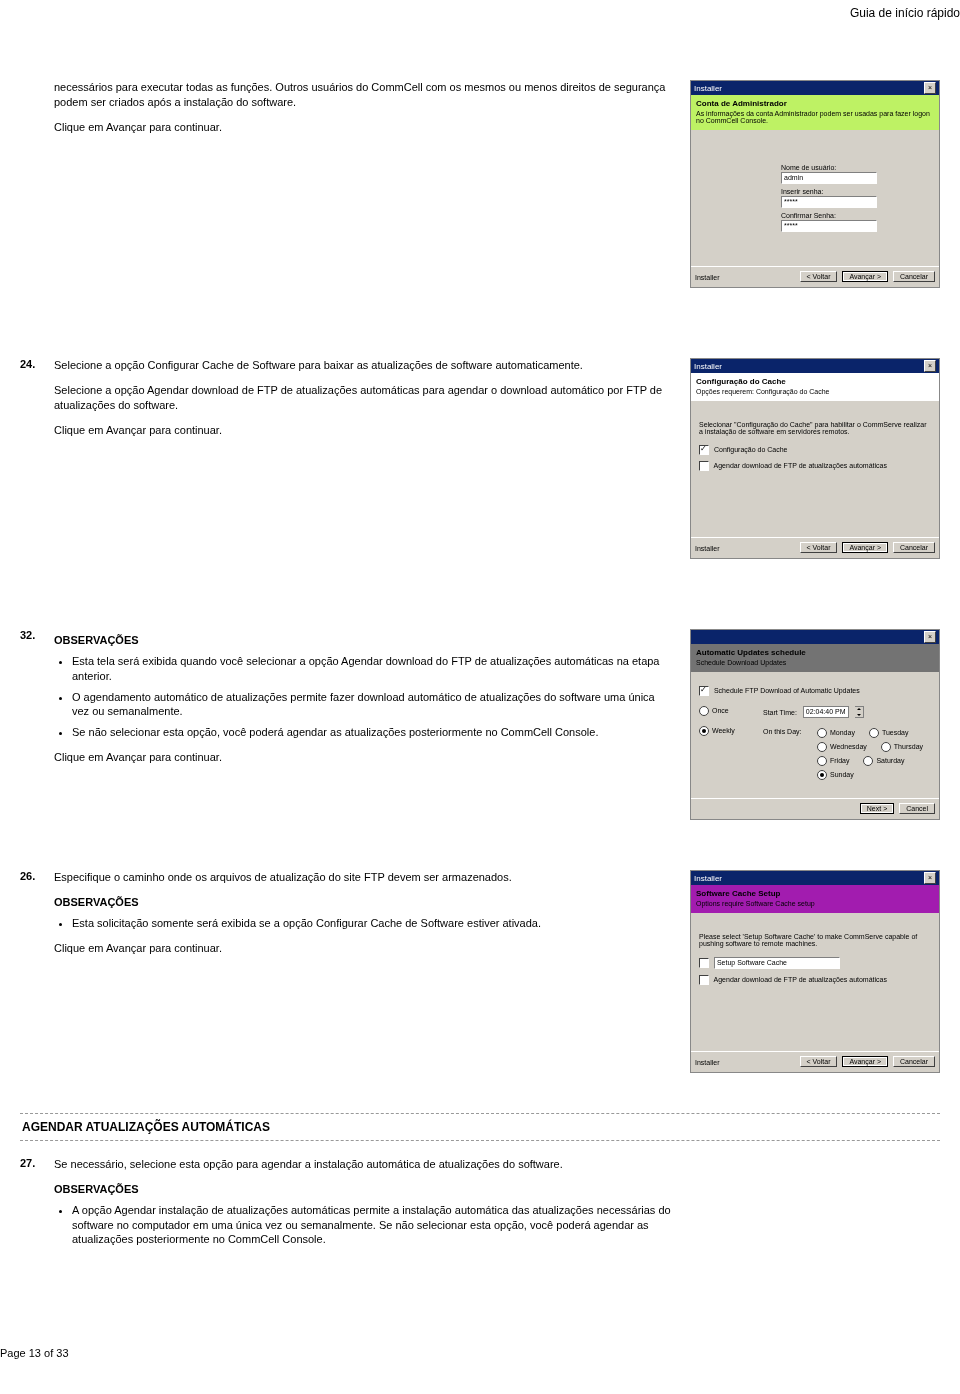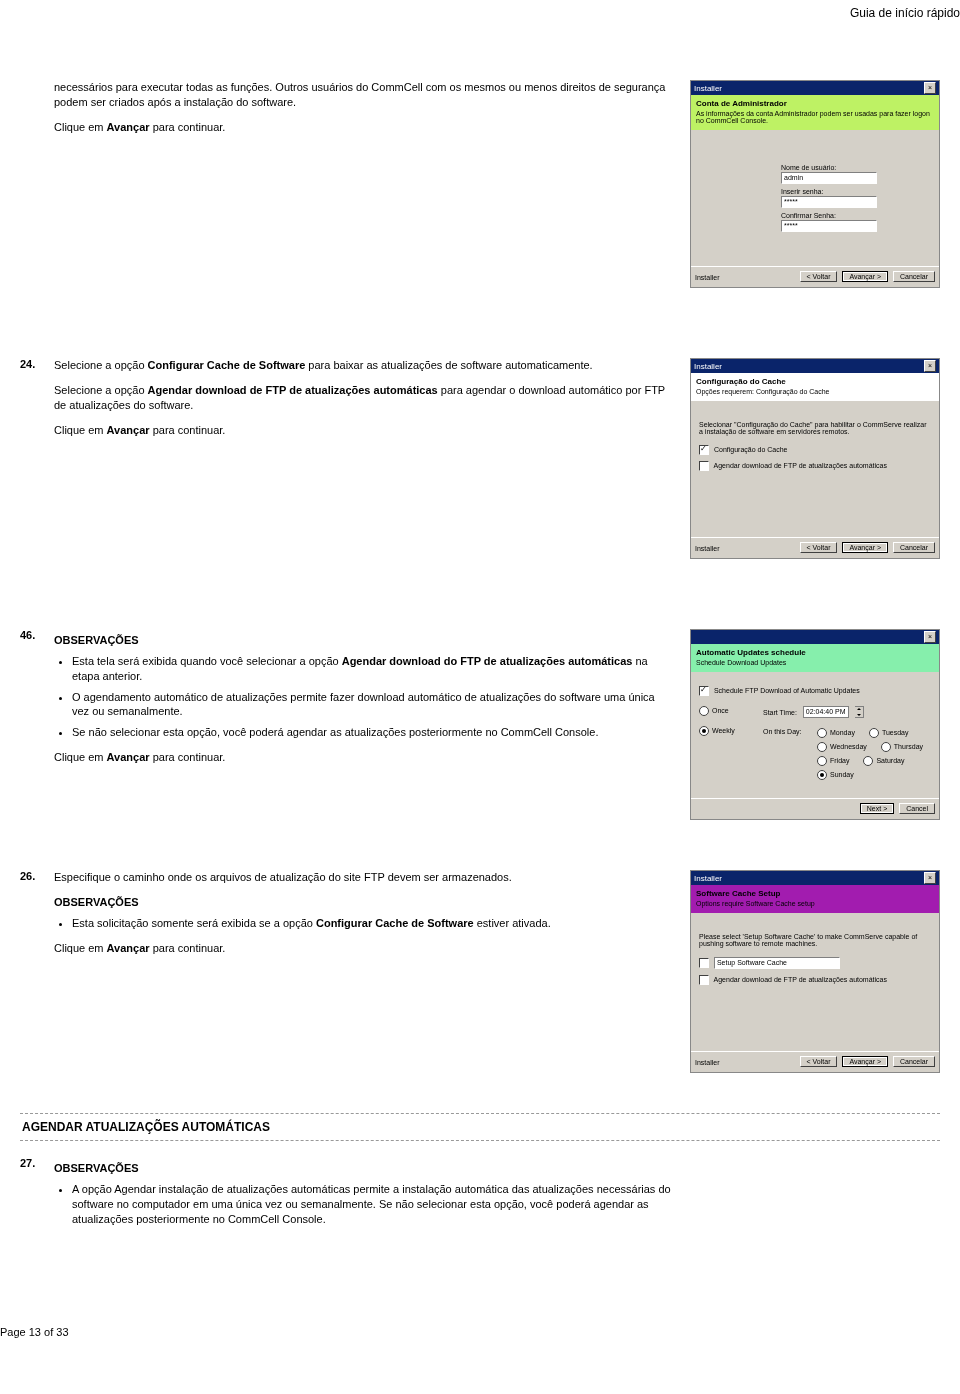--- a/index.html
+++ b/index.html
@@ -33,21 +33,21 @@
   }
   .step-text {
     flex: 1;
     padding-right: 8px;
     line-height: 1.35;
   }
   .step-text p { margin: 0 0 10px; }
   .step-text .observ { font-weight: bold; margin: 4px 0 6px; }
   .step-text ul { margin: 0 0 10px; padding-left: 18px; }
   .step-text ul li { margin-bottom: 6px; }
-  .step-text b { font-weight: bold; }
+  .step-text b { font-weight: normal; }
   .step-img {
     flex: 0 0 250px;
     width: 250px;
   }
   
   .dlg {
     background: #d4d0c8;
     border: 1px solid #888;
     font-size: 8px;
     color: #000;
@@ -300,38 +300,38 @@
           <span class="footer-left">Installer</span>
           <span class="dlg-btn">&lt; Voltar</span>
           <span class="dlg-btn default">Avançar &gt;</span>
           <span class="dlg-btn">Cancelar</span>
         </div>
       </div>
     </div>
   </div>
 
   <div class="step-row">
-    <div class="step-num">46.</div>
+    <div class="step-num">32.</div>
     <div class="step-text">
       <p class="observ">OBSERVAÇÕES</p>
       <ul>
         <li>
           <span>Esta tela será exibida quando você selecionar a opção </span><b>Agendar download do FTP de atualizações automáticas</b><span> na etapa anterior.</span>
         </li>
         <li>O agendamento automático de atualizações permite fazer download automático de atualizações do software uma única vez ou semanalmente.</li>
         <li>Se não selecionar esta opção, você poderá agendar as atualizações posteriormente no CommCell Console.</li>
       </ul>
       <p>Clique em <b>Avançar</b> para continuar.</p>
     </div>
     <div class="step-img">
       <div class="dlg">
         <div class="dlg-title" style="justify-content:flex-end;">
           <span class="dlg-close">×</span>
         </div>
-        <div class="dlg-inner" style="background:#86efac;">
+        <div class="dlg-inner" style="background:#737373;">
           <div class="dlg-heading">Automatic Updates schedule</div>
           <div class="dlg-sub">Schedule Download Updates</div>
         </div>
         <div class="dlg-body" style="padding:14px 8px 14px;">
           <div style="margin-bottom:10px;">
             <span class="chk checked"></span>
             <span>Schedule FTP Download of Automatic Updates</span>
           </div>
           <div style="display:flex; gap:14px; margin:4px 0;">
             <div style="width:50px;">
@@ -418,20 +418,21 @@
     </div>
   </div>
 
   <hr class="dashed">
   <div class="section-title">AGENDAR ATUALIZAÇÕES AUTOMÁTICAS</div>
   <hr class="dashed" style="margin:6px 0 10px;">
 
   <div class="step-row" style="margin-top:16px;justify-content:flex-end;">
     <div class="step-num">27.</div>
     <div class="step-text">
+      <p>Se necessário, selecione esta opção para agendar a instalação automática de atualizações do software.</p>
       <p class="observ">OBSERVAÇÕES</p>
       <ul>
         <li>A opção Agendar instalação de atualizações automáticas permite a instalação automática das atualizações necessárias do software no computador em uma única vez ou semanalmente. Se não selecionar esta opção, você poderá agendar as atualizações posteriormente no CommCell Console.</li>
       </ul>
     </div>
     <div class="step-img"></div>
   </div>
 
 </div>
 

